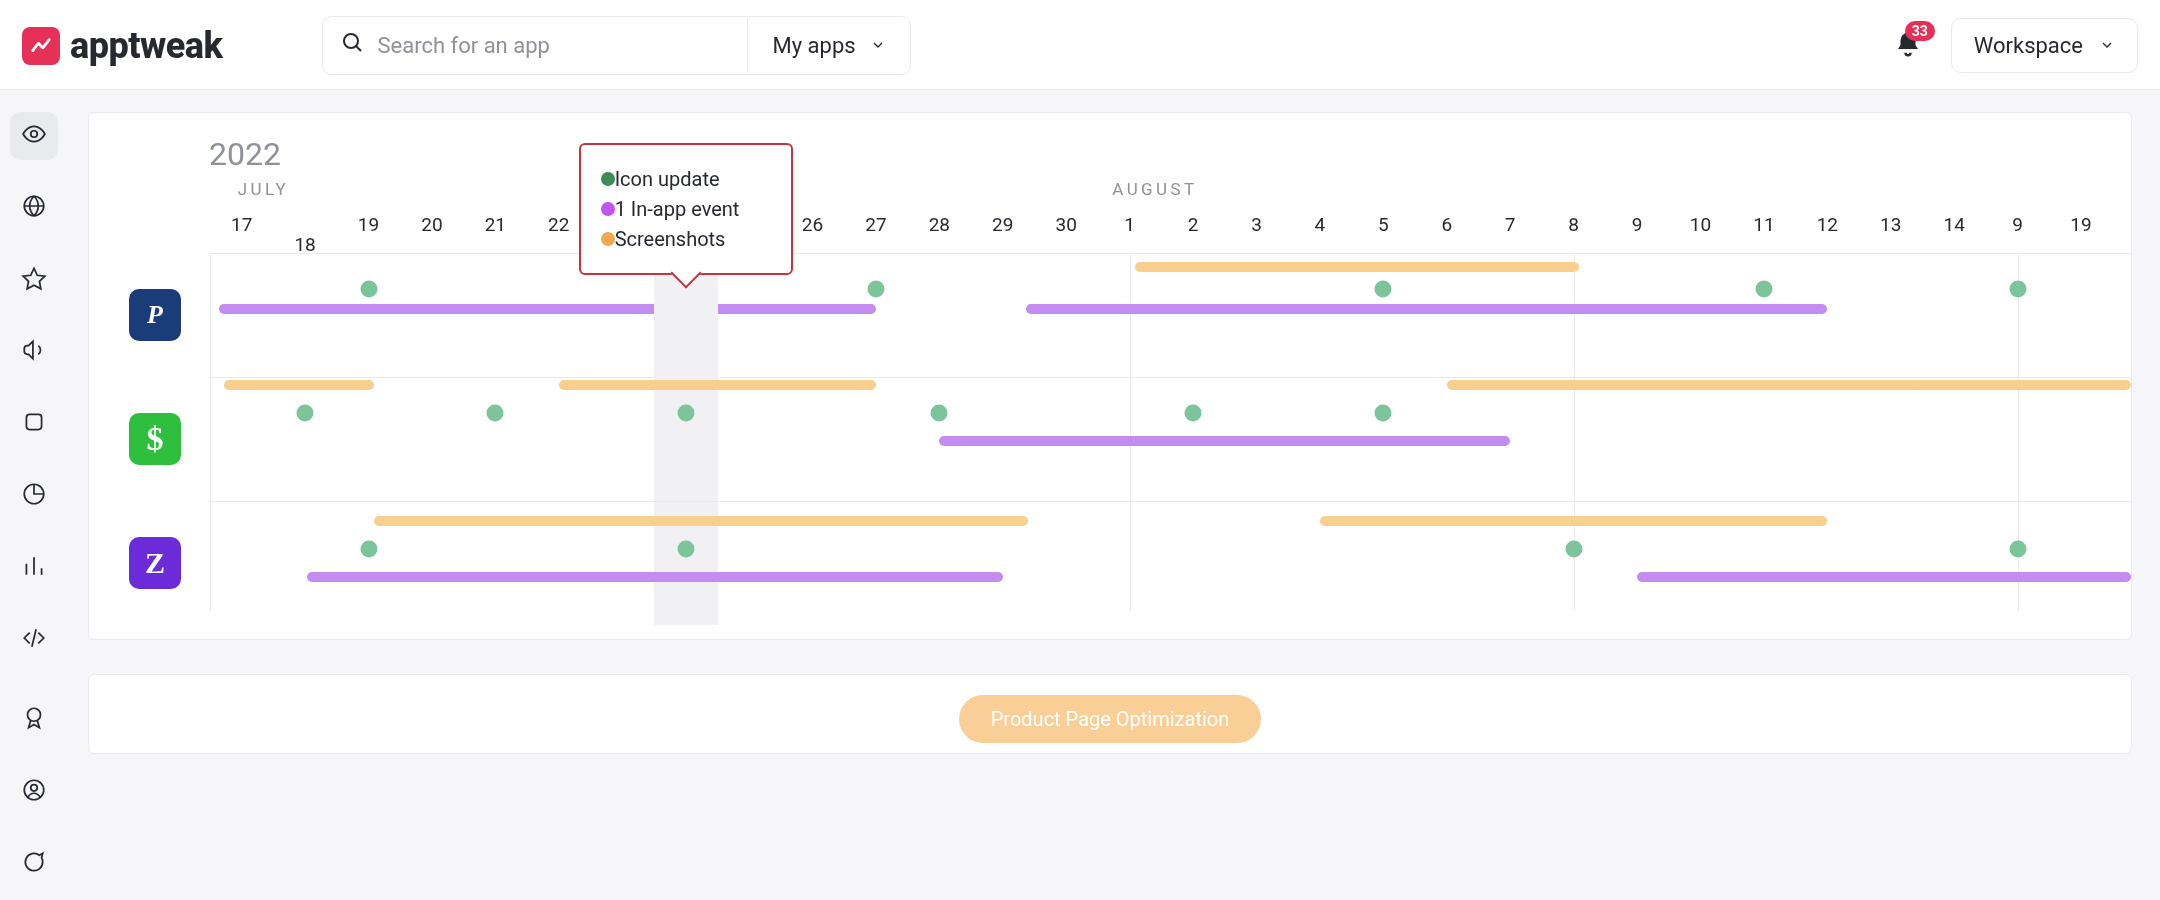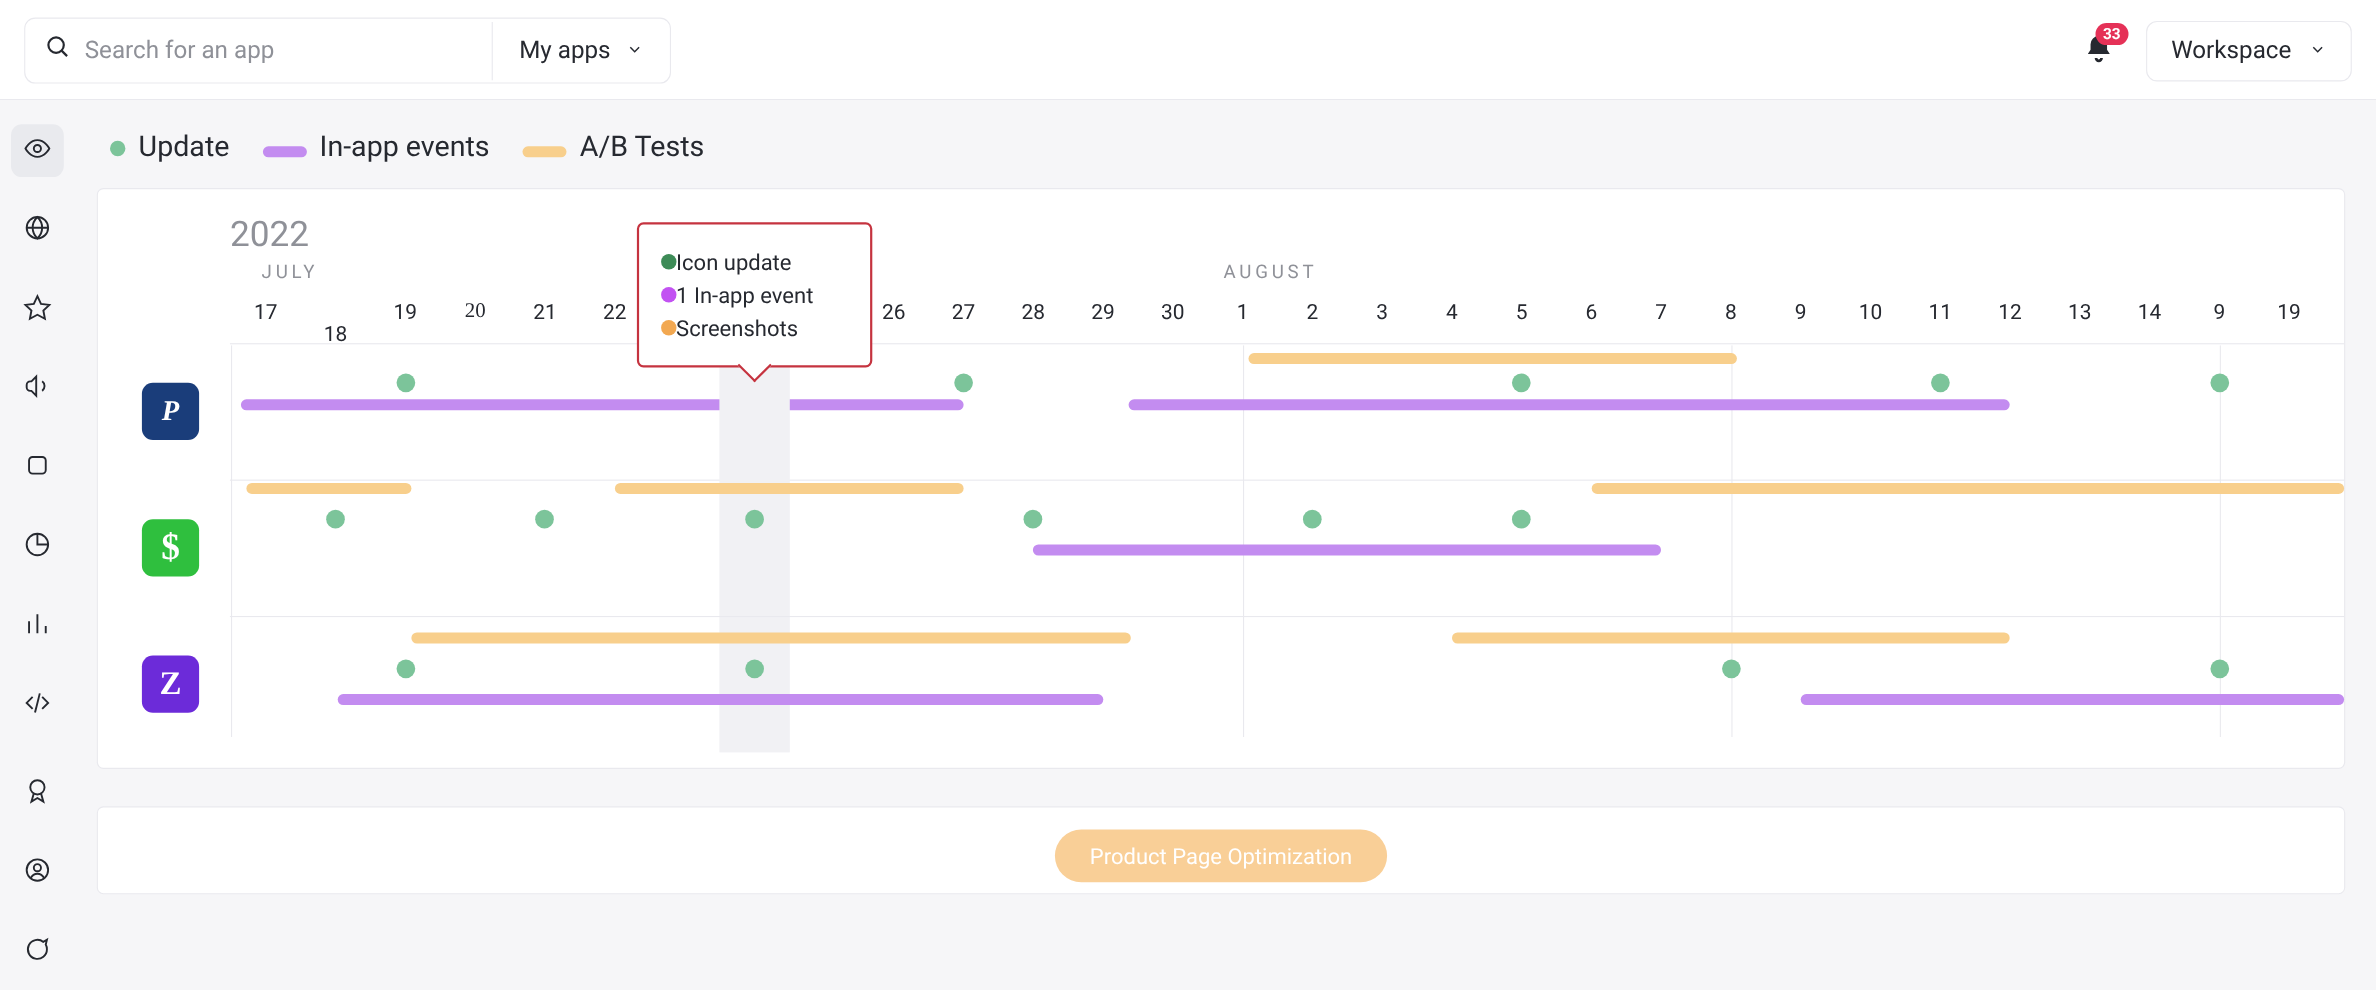--- a/index.html
+++ b/index.html
@@ -100,20 +100,28 @@
 
   
   .bottom-card{background:var(--white);border:1px solid var(--line);border-radius:6px;margin-top:34px;padding:20px 0 10px 0}
   .versions{display:flex;justify-content:space-around;color:var(--muted);font-size:22px;margin-bottom:10px}
   .pill{display:block;margin:0 auto;background:#f9cf97;color:#fff;font-size:20px;padding:12px 32px;border-radius:28px;width:fit-content}
 </style>
 </head>
 <body>
 
 <div class="topbar">
+  <div class="brand">
+    <span class="brand-mark">
+      <svg viewBox="0 0 24 24">
+          <polyline points="3,17 9,9 14,14 21,5" stroke="#fff" stroke-width="3" fill="none" stroke-linecap="round" stroke-linejoin="round"></polyline>
+        </svg>
+    </span>
+    <span class="brand-name">apptweak</span>
+  </div>
 
   <div class="search">
     <div class="search-box">
       <span>
         <svg viewBox="0 0 24 24">
             <circle cx="10" cy="10" r="7"></circle>
             <line x1="20" y1="20" x2="15" y2="15"></line>
           </svg>
       </span>
       <span>Search for an app</span>
@@ -217,38 +225,33 @@
       <div class="nav-btn">
         <span><svg viewBox="0 0 24 24">
               <path d="M20 12a8 8 0 1 1-3-6.2L20 4l-1 4a8 8 0 0 1 1 4z"></path>
             </svg></span>
       </div>
     </div>
   </div>
 
   <div class="content">
 
-    <div class="legend">
-      <span><span class="dot"></span><span class="lbl">Update</span></span>
-      <span><span class="bar-purple"></span><span class="lbl">In-app events</span></span>
-      <span><span class="bar-orange"></span><span class="lbl">A/B Tests</span></span>
-    </div>
 
     <div class="card">
       <div class="card-inner">
         <div class="year">2022</div>
         <div class="months" id="months">
             <span style="left: 1.5%;">JULY</span>
             <span style="left: 47%;">AUGUST</span>
           </div>
         <div class="days" id="days">
             <span style="left: 1.7%;">17</span>
             <span style="left: 5%; margin-top: 20px;">18</span>
             <span style="left: 8.3%;">19</span>
-            <span style="left: 11.6%; font-family: Liberation Serif, serif;">20</span>
+            <span style="left: 11.6%;">20</span>
             <span style="left: 14.9%;">21</span>
             <span style="left: 18.2%;">22</span>
             <span style="left: 21.5%;">23</span>
             <span style="left: 24.8%;">24</span>
             <span style="left: 28.1%;">25</span>
             <span style="left: 31.4%;">26</span>
             <span style="left: 34.7%;">27</span>
             <span style="left: 38%;">28</span>
             <span style="left: 41.3%;">29</span>
             <span style="left: 44.6%;">30</span>

